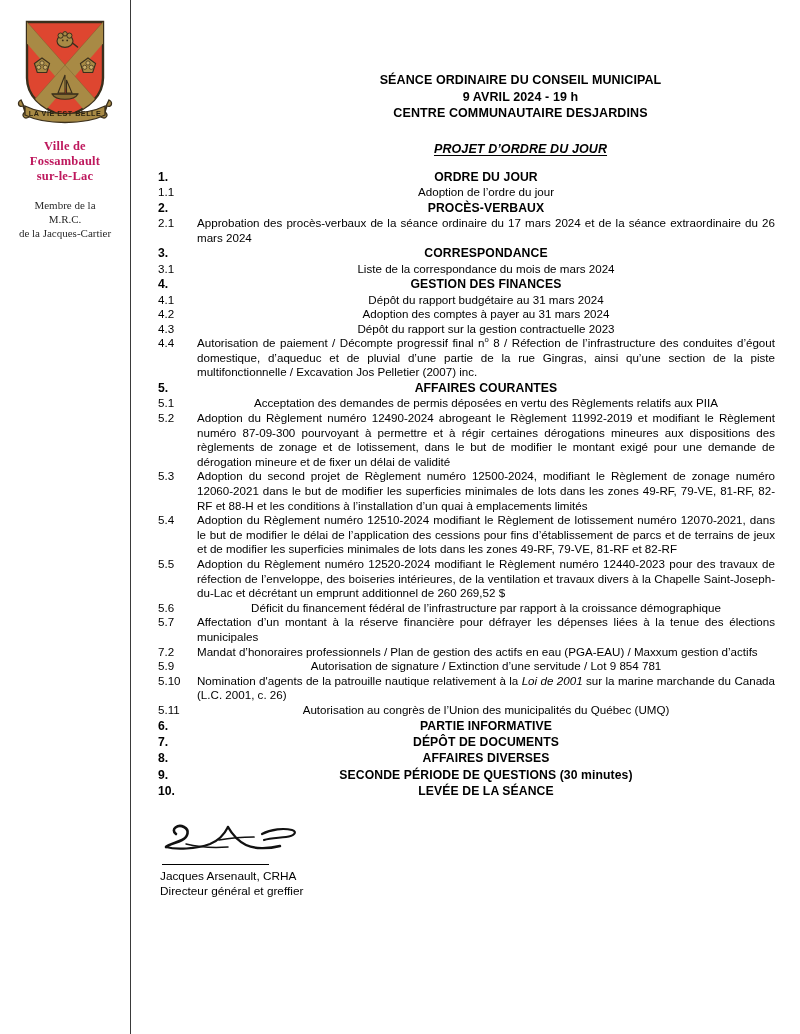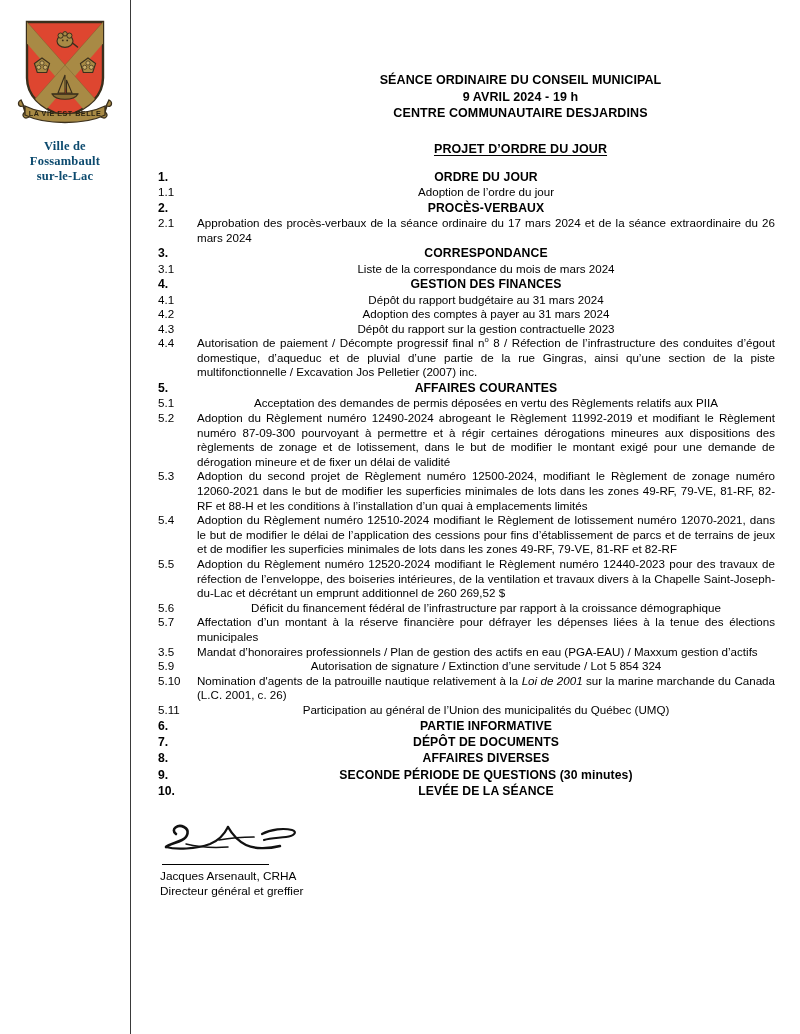--- a/index.html
+++ b/index.html
@@ -48,21 +48,21 @@
     display: flex;
     justify-content: center;
   }
   #crest { display: block; }
 
   .lh-title {
     font-family: "Liberation Serif", serif;
     font-weight: bold;
     font-size: 12.5px;
     line-height: 15px;
-    color: #0c4a6e;
+    color: #be185d;
     margin-top: 13px;
     letter-spacing: .2px;
   }
   .lh-sub {
     font-family: "Liberation Serif", serif;
     font-weight: normal;
     font-size: 11px;
     line-height: 14px;
     color: #2a2a2a;
     margin-top: 14px;
@@ -90,20 +90,21 @@
   #doc-subject {
     margin: 20px 25px 0 25px;
     text-align: center;
     font-weight: bold;
     font-size: 12.5px;
     letter-spacing: .1px;
   }
   #doc-subject .u {
     text-decoration: underline;
     text-underline-offset: 2px;
+    font-style: italic;
   }
 
   
   #agenda {
     margin: 13px 25px 0 28px;
     width: 617px;
   }
   .row {
     display: flex;
     align-items: flex-start;
@@ -217,20 +218,25 @@
         </g>
       </svg>
     </div>
 
     <div class="lh-title">
       <div>Ville de</div>
       <div>Fossambault</div>
       <div>sur-le-Lac</div>
     </div>
 
+    <div class="lh-sub">
+      <div>Membre de la</div>
+      <div>M.R.C.</div>
+      <div>de la Jacques-Cartier</div>
+    </div>
   </div>
 
   <div id="body-col">
 
     <div id="doc-header">
       <span class="hline">SÉANCE ORDINAIRE DU CONSEIL MUNICIPAL</span>
       <span class="hline">9 AVRIL 2024 - 19 h</span>
       <span class="hline">CENTRE COMMUNAUTAIRE DESJARDINS</span>
     </div>
 
@@ -309,34 +315,34 @@
         </div>
         <div class="row single">
           <span class="num">5.6</span>
           <span class="txt">Déficit du financement fédéral de l’infrastructure par rapport à la croissance démographique</span>
         </div>
         <div class="row">
           <span class="num">5.7</span>
           <span class="txt">Affectation d’un montant à la réserve financière pour défrayer les dépenses liées à la tenue des élections municipales</span>
         </div>
         <div class="row">
-          <span class="num">3.5</span>
+          <span class="num">7.2</span>
           <span class="txt">Mandat d’honoraires professionnels / Plan de gestion des actifs en eau (PGA-EAU) / Maxxum gestion d’actifs</span>
         </div>
         <div class="row single">
           <span class="num">5.9</span>
-          <span class="txt">Autorisation de signature / Extinction d’une servitude / Lot 5 854 324</span>
+          <span class="txt">Autorisation de signature / Extinction d’une servitude / Lot 9 854 781</span>
         </div>
         <div class="row">
           <span class="num">5.10</span>
           <span class="txt">Nomination d'agents de la patrouille nautique relativement à la <span class="ital">Loi de 2001</span> sur la marine marchande du Canada (L.C. 2001, c. 26)</span>
         </div>
         <div class="row single">
           <span class="num">5.11</span>
-          <span class="txt">Participation au général de l’Union des municipalités du Québec (UMQ)</span>
+          <span class="txt">Autorisation au congrès de l’Union des municipalités du Québec (UMQ)</span>
         </div>
         <div class="row major">
           <span class="num">6.</span>
           <span class="txt">PARTIE INFORMATIVE</span>
         </div>
         <div class="row major">
           <span class="num">7.</span>
           <span class="txt">DÉPÔT DE DOCUMENTS</span>
         </div>
         <div class="row major">

